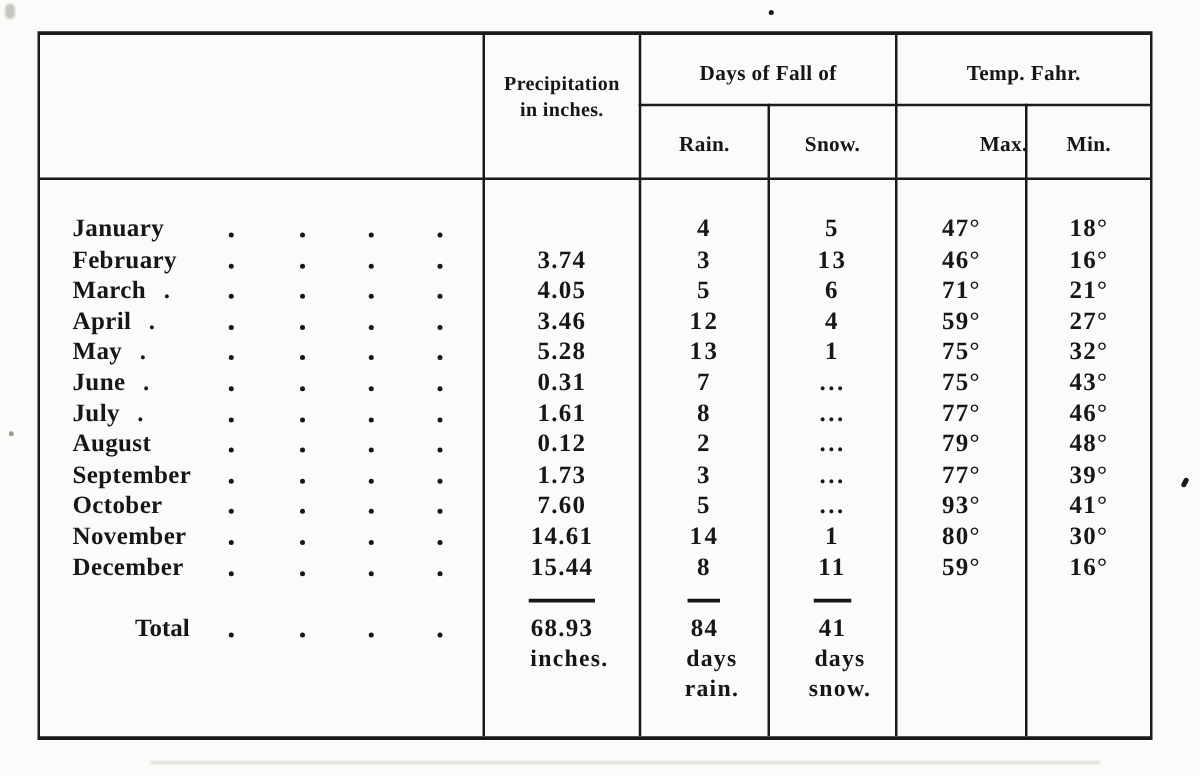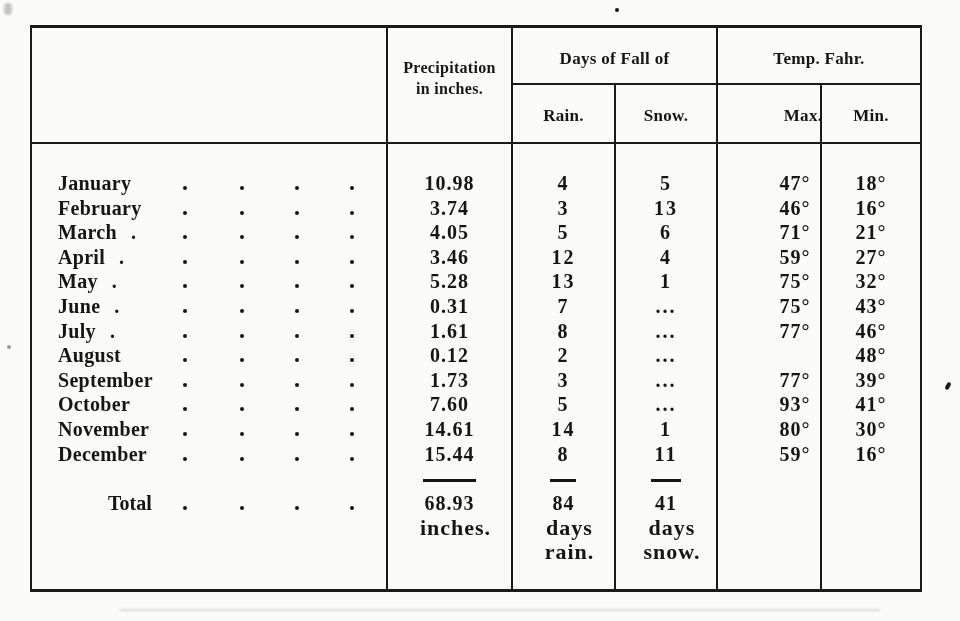--- a/index.html
+++ b/index.html
@@ -32,31 +32,31 @@
   
   .row{position:absolute;left:0;width:888px;height:25px;line-height:24.6px;font-size:20px;}
   .cell{position:absolute;top:0;text-align:center;}
   .cell.name{left:26px;text-align:left;letter-spacing:.3px;}
   .adjdot{display:inline-block;margin-left:14px;}
   .tdot{position:absolute;width:4px;height:4px;border-radius:50%;background:#161616;top:15px;}
   .d1{left:151px}.d2{left:208px}.d3{left:263px}.d4{left:318px}
   .c-precip{left:356px;width:123px;letter-spacing:1px;}
   .c-rain{left:481px;width:101px;letter-spacing:2px;}
   .c-snow{left:584px;width:100px;letter-spacing:2px;}
-  .c-max{left:686px;width:102px;letter-spacing:1px;margin-left:26px;}
+  .c-max{left:686px;width:102px;letter-spacing:1px;}
   .c-min{left:790px;width:98px;letter-spacing:1px;}
   
   .sumrule{position:absolute;top:451px;height:3px;background:#161616;}
   .sr-precip{left:391px;width:53px;}
   .sr-rain{left:518px;width:26px;}
   .sr-snow{left:619px;width:30px;}
   .totals{position:absolute;left:0;top:463px;width:888px;line-height:24.6px;font-size:20px;}
   .totals .cell{line-height:24.6px;}
   .t-label{left:76px;text-align:left;}
-  .t-sub{font-size:22px;padding-left:12px;}
+  .t-sub{font-size:19px;padding-left:12px;}
   
   .speck{position:absolute;background:#161616;border-radius:50%;}
   .speck.gray{background:#9a9a96;}
   .tick{position:absolute;width:4px;height:8px;background:#1a1a1a;border-radius:2px;transform:rotate(28deg);}
   .page-shadow{position:absolute;left:120px;top:609px;width:760px;height:2px;background:#d9d9d4;filter:blur(1px);}
   .blob{position:absolute;left:4px;top:3px;width:8px;height:12px;background:#c4c4c0;border-radius:40%;filter:blur(1px);}
 </style>
 </head>
 <body>
 
@@ -88,21 +88,20 @@
   <div class="hdr hdr-sub hdr-max">Max.</div>
   <div class="hdr hdr-sub hdr-min">Min.</div>
 
   <div id="rows">
   <div class="row" style="top: 143px; text-decoration: underline;">
     <span class="cell name"><span>January</span><span class="adjdot"></span></span>
     <i class="tdot d1"></i>
     <i class="tdot d2"></i>
     <i class="tdot d3"></i>
     <i class="tdot d4"></i>
-    <span class="cell c-precip">10.98</span>
     <span class="cell c-rain">4</span>
     <span class="cell c-snow">5</span>
     <span class="cell c-max">47°</span>
     <span class="cell c-min">18°</span>
   </div>
 
   <div class="row" style="top: 167.6px;">
     <span class="cell name"><span>February</span><span class="adjdot"></span></span>
     <i class="tdot d1"></i>
     <i class="tdot d2"></i>
@@ -182,20 +181,21 @@
 
   <div class="row" style="top: 315.2px;">
     <span class="cell name"><span>August</span><span class="adjdot"></span></span>
     <i class="tdot d1"></i>
     <i class="tdot d2"></i>
     <i class="tdot d3"></i>
     <i class="tdot d4"></i>
     <span class="cell c-precip">0.12</span>
     <span class="cell c-rain">2</span>
     <span class="cell c-snow">...</span>
+    <span class="cell c-max">79°</span>
     <span class="cell c-min">48°</span>
   </div>
 
   <div class="row" style="top: 339.8px;">
     <span class="cell name"><span>September</span><span class="adjdot"></span></span>
     <i class="tdot d1"></i>
     <i class="tdot d2"></i>
     <i class="tdot d3"></i>
     <i class="tdot d4"></i>
     <span class="cell c-precip">1.73</span>

